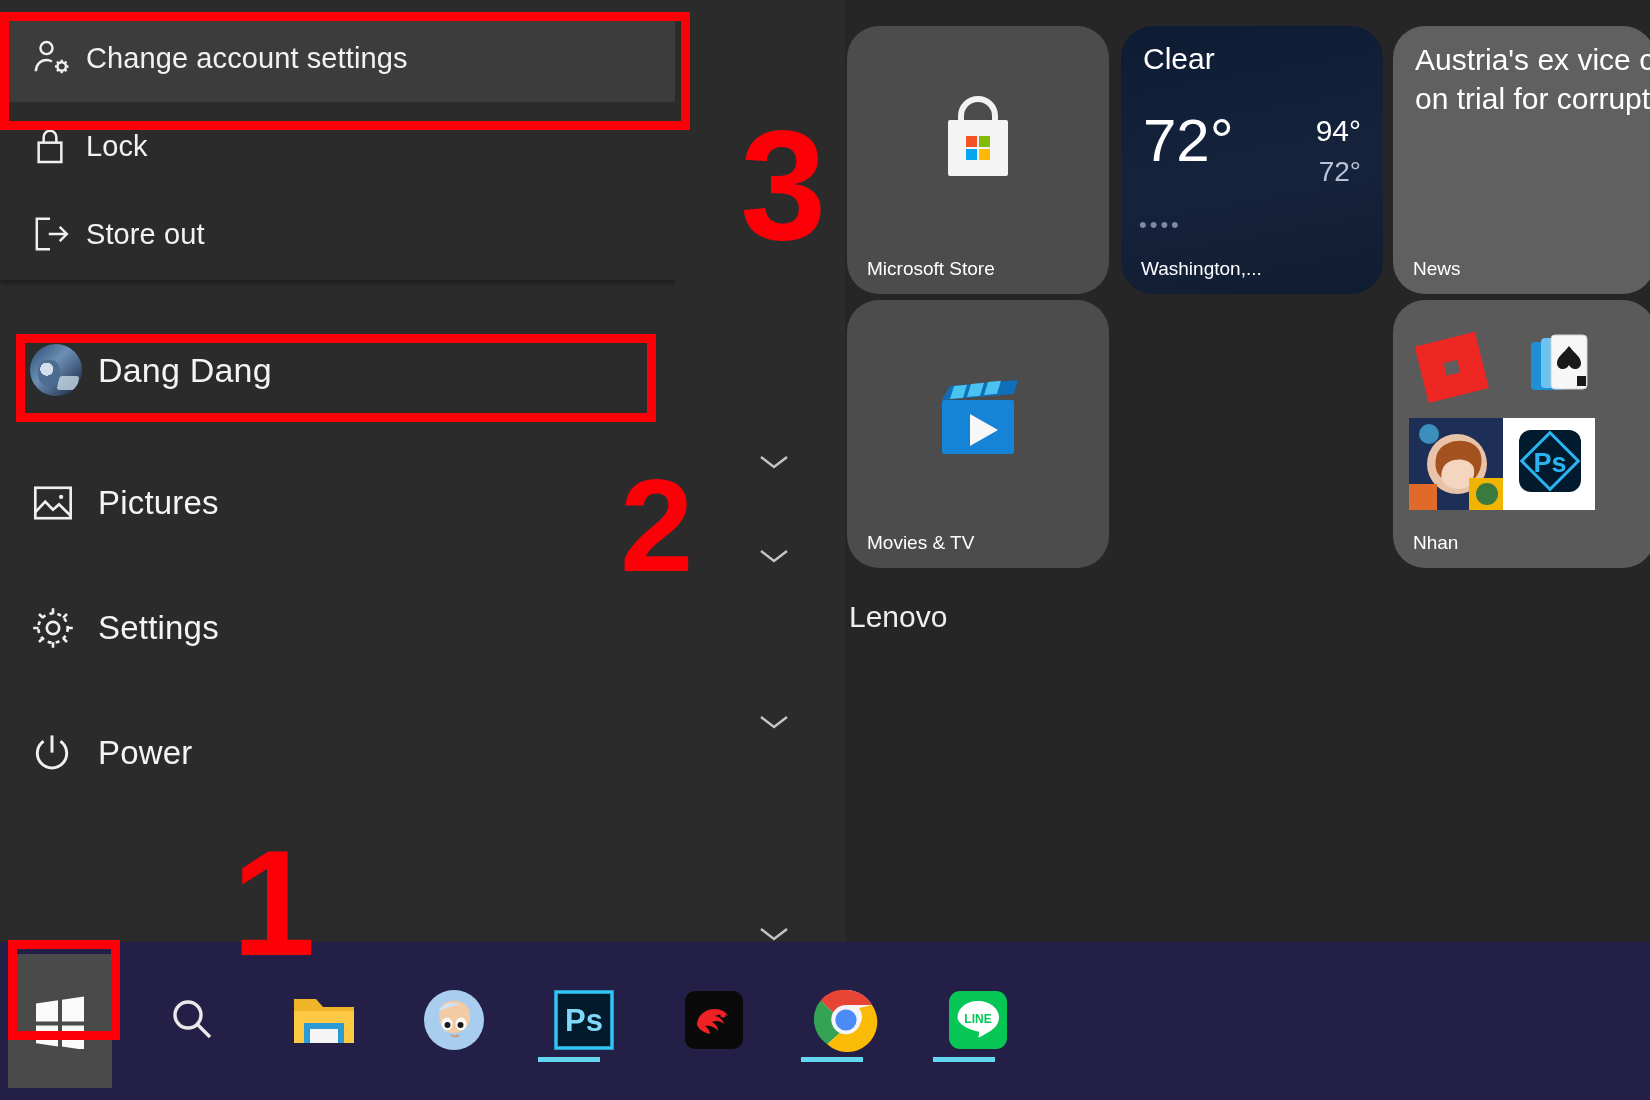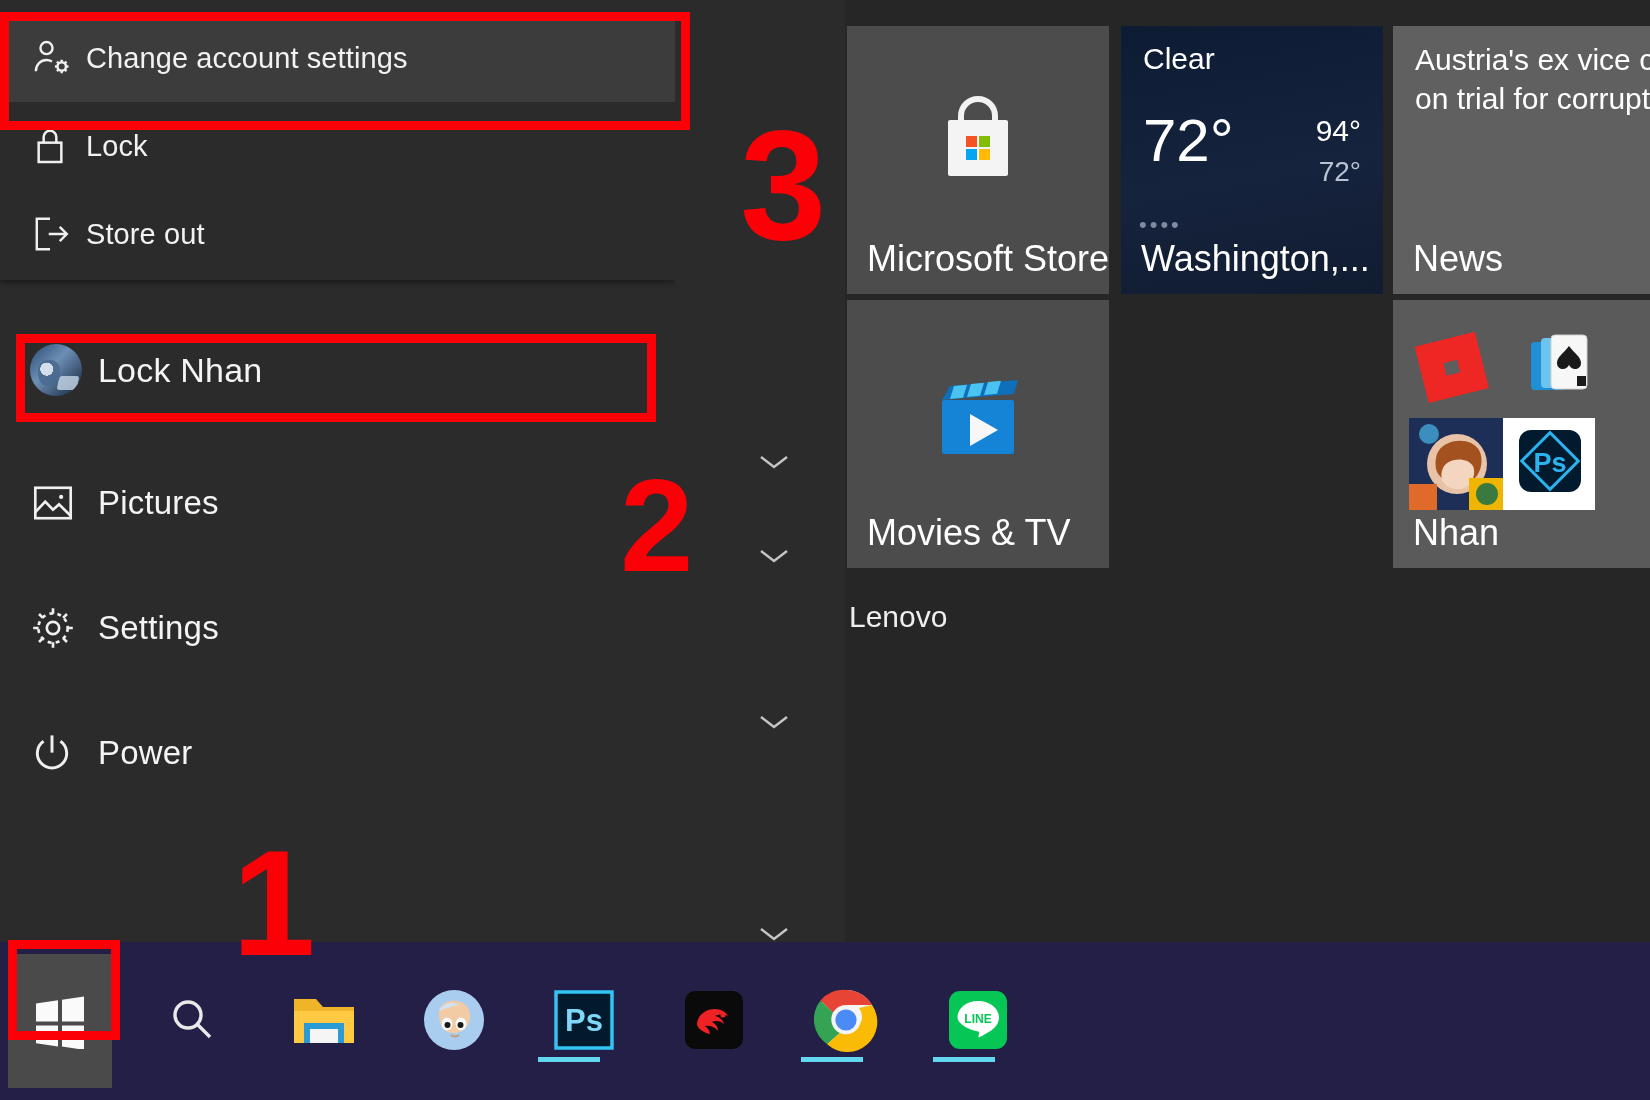--- a/index.html
+++ b/index.html
@@ -132,25 +132,26 @@
     left: 845px; top: 0;
     width: 805px; height: 942px;
     background: #262626;
   }
 
   .tile {
     position: absolute;
     background: #4c4c4c;
     overflow: hidden;
     box-sizing: border-box;
+    border-radius: 32px;
   }
   .tile-label {
     position: absolute;
     left: 20px; bottom: 14px;
-    font-size: 36px;
+    font-size: 19px;
     color: #fff;
     white-space: nowrap;
   }
   .tile-icon-center {
     position: absolute;
     left: 50%; top: 44%;
     transform: translate(-50%,-50%);
   }
 
   
@@ -294,21 +295,21 @@
           <span class="lbl">Store out</span>
         </div>
       </div>
 
       <div class="places-list">
 
         <div class="place-item user" style="height:140px;">
           <span class="ic">
             <span class="avatar"></span>
           </span>
-          <span class="lbl">Lock Nhan</span>
+          <span class="lbl">Dang Dang</span>
         </div>
 
 
         <div class="place-item">
           <span class="ic">
             <svg width="46" height="44" viewBox="0 0 26 24" fill="none" stroke="#f0f0f0" stroke-width="1.5">
               <rect x="3" y="3.4" width="20" height="17.2"></rect>
               <circle cx="17.6" cy="8.6" r="1.2" fill="#f0f0f0" stroke="none"></circle>
               <path d="M3 17.2l5.6-6 4.4 4.6 3.4-3 6.6 6.4"></path>
             </svg>

